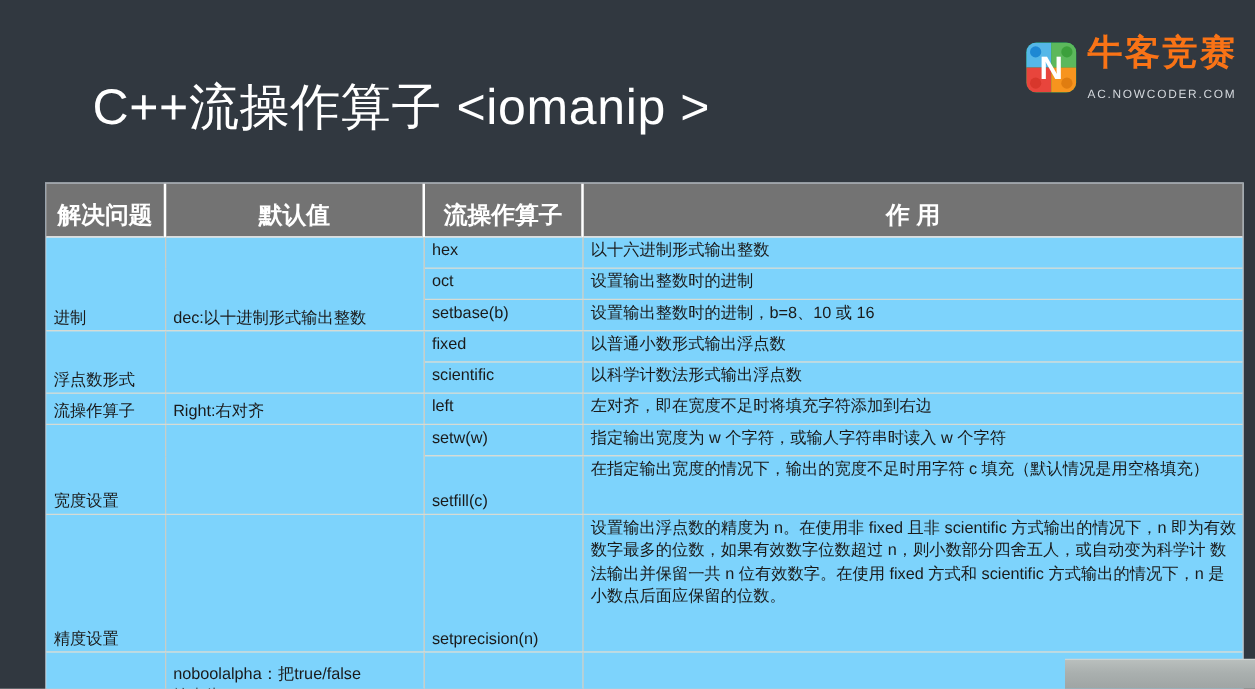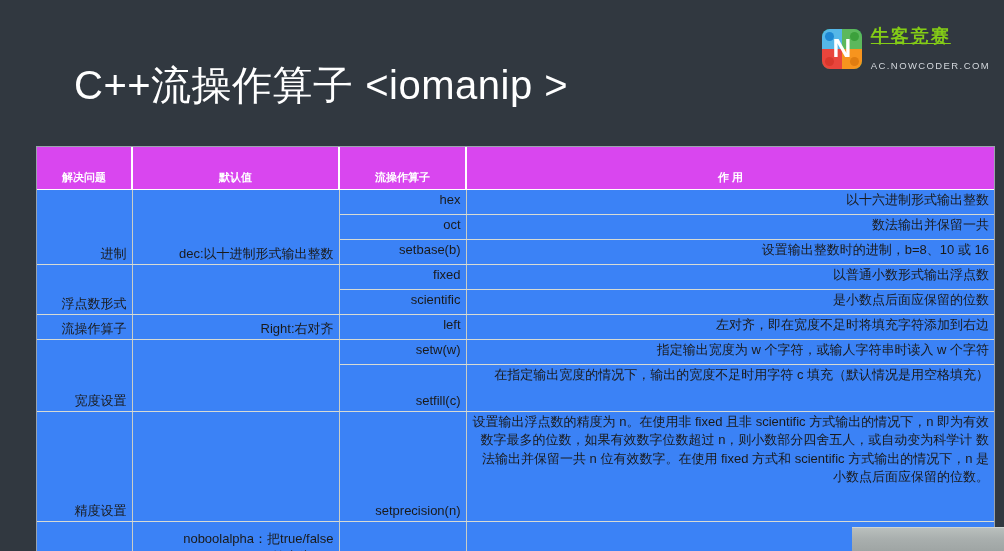--- a/index.html
+++ b/index.html
@@ -33,52 +33,51 @@
   #brand-mark .d2{right:3px;top:3px;background:#3ca03c;}
   #brand-mark .d3{left:3px;bottom:3px;background:#d8372c;}
   #brand-mark .d4{right:3px;bottom:3px;background:#e07d10;}
   #brand-mark .n{
     position:absolute;left:0;top:0;right:0;bottom:0;
     color:#ffffff;font-size:26px;font-weight:700;
     display:flex;align-items:center;justify-content:center;
     font-family:"Liberation Sans",sans-serif;
   }
   #brand-text{display:flex;flex-direction:column;justify-content:center;}
-  #brand-cn{color:#84cc16;font-size:18px;font-weight:700;letter-spacing:2px;line-height:1.05;text-decoration:underline;}
+  #brand-cn{color:#f97316;font-size:28px;font-weight:700;letter-spacing:2px;line-height:1.05;}
   #brand-url{color:#d3d7dc;font-size:9.5px;letter-spacing:1.4px;margin-top:14px;}
 
   
   #table-wrap{
     position:absolute;left:36px;top:146px;width:957px;
     border:1px solid #9aa3ad;
     background:#eceee8;
   }
   table{border-collapse:collapse;width:100%;table-layout:fixed;}
   col.c1{width:95px;}
   col.c2{width:207px;}
   col.c3{width:127px;}
   col.c4{width:528px;}
   thead th{
-    background:#d946ef;color:#ffffff;
-    font-size:11px;font-weight:700;
+    background:#737373;color:#ffffff;
+    font-size:19px;font-weight:700;
     height:38px;vertical-align:bottom;
     padding:0 0 4px 0;text-align:center;
     border-right:2px solid #ffffff;
     border-bottom:1px solid #ffffff;
   }
   thead th:last-child{border-right:none;}
   tbody td{
-    background:#3b82f6;color:#1a1a1a;
+    background:#7dd3fc;color:#1a1a1a;
     font-size:13px;line-height:1.42;
     border-bottom:1px solid #d7dbd4;
     border-right:1px solid #c9cdc6;
     padding:1px 5px 1px 6px;
     vertical-align:bottom;
     word-break:break-word;
-    text-align:right;
   }
   tbody td:last-child{border-right:none;}
   tbody tr:last-child td{border-bottom:none;}
   td.op,td.desc{vertical-align:top;}
   td.rowlabel{vertical-align:bottom;white-space:nowrap;}
   td.def{vertical-align:bottom;}
   td.h22{height:22px;}
   .multi{white-space:pre-line;}
 
   
@@ -131,38 +130,38 @@
 
       <tr>
         <td class="rowlabel h22" rowspan="3">进制</td>
         <td class="def h22" rowspan="3">dec:以十进制形式输出整数</td>
         <td class="op h22">hex</td>
         <td class="desc h22">以十六进制形式输出整数</td>
       </tr>
 
       <tr>
         <td class="op h22">oct</td>
-        <td class="desc h22">数法输出并保留一共</td>
+        <td class="desc h22">设置输出整数时的进制</td>
       </tr>
 
       <tr>
         <td class="op h22">setbase(b)</td>
         <td class="desc h22">设置输出整数时的进制，b=8、10 或 16</td>
       </tr>
 
       <tr>
         <td class="rowlabel h22" rowspan="2">浮点数形式</td>
         <td class="def h22" rowspan="2"></td>
         <td class="op h22">fixed</td>
         <td class="desc h22">以普通小数形式输出浮点数</td>
       </tr>
 
       <tr>
         <td class="op h22">scientific</td>
-        <td class="desc h22">是小数点后面应保留的位数</td>
+        <td class="desc h22">以科学计数法形式输出浮点数</td>
       </tr>
 
       <tr>
         <td class="rowlabel h22">流操作算子</td>
         <td class="def h22">Right:右对齐</td>
         <td class="op h22">left</td>
         <td class="desc h22">左对齐，即在宽度不足时将填充字符添加到右边</td>
       </tr>
 
       <tr>

